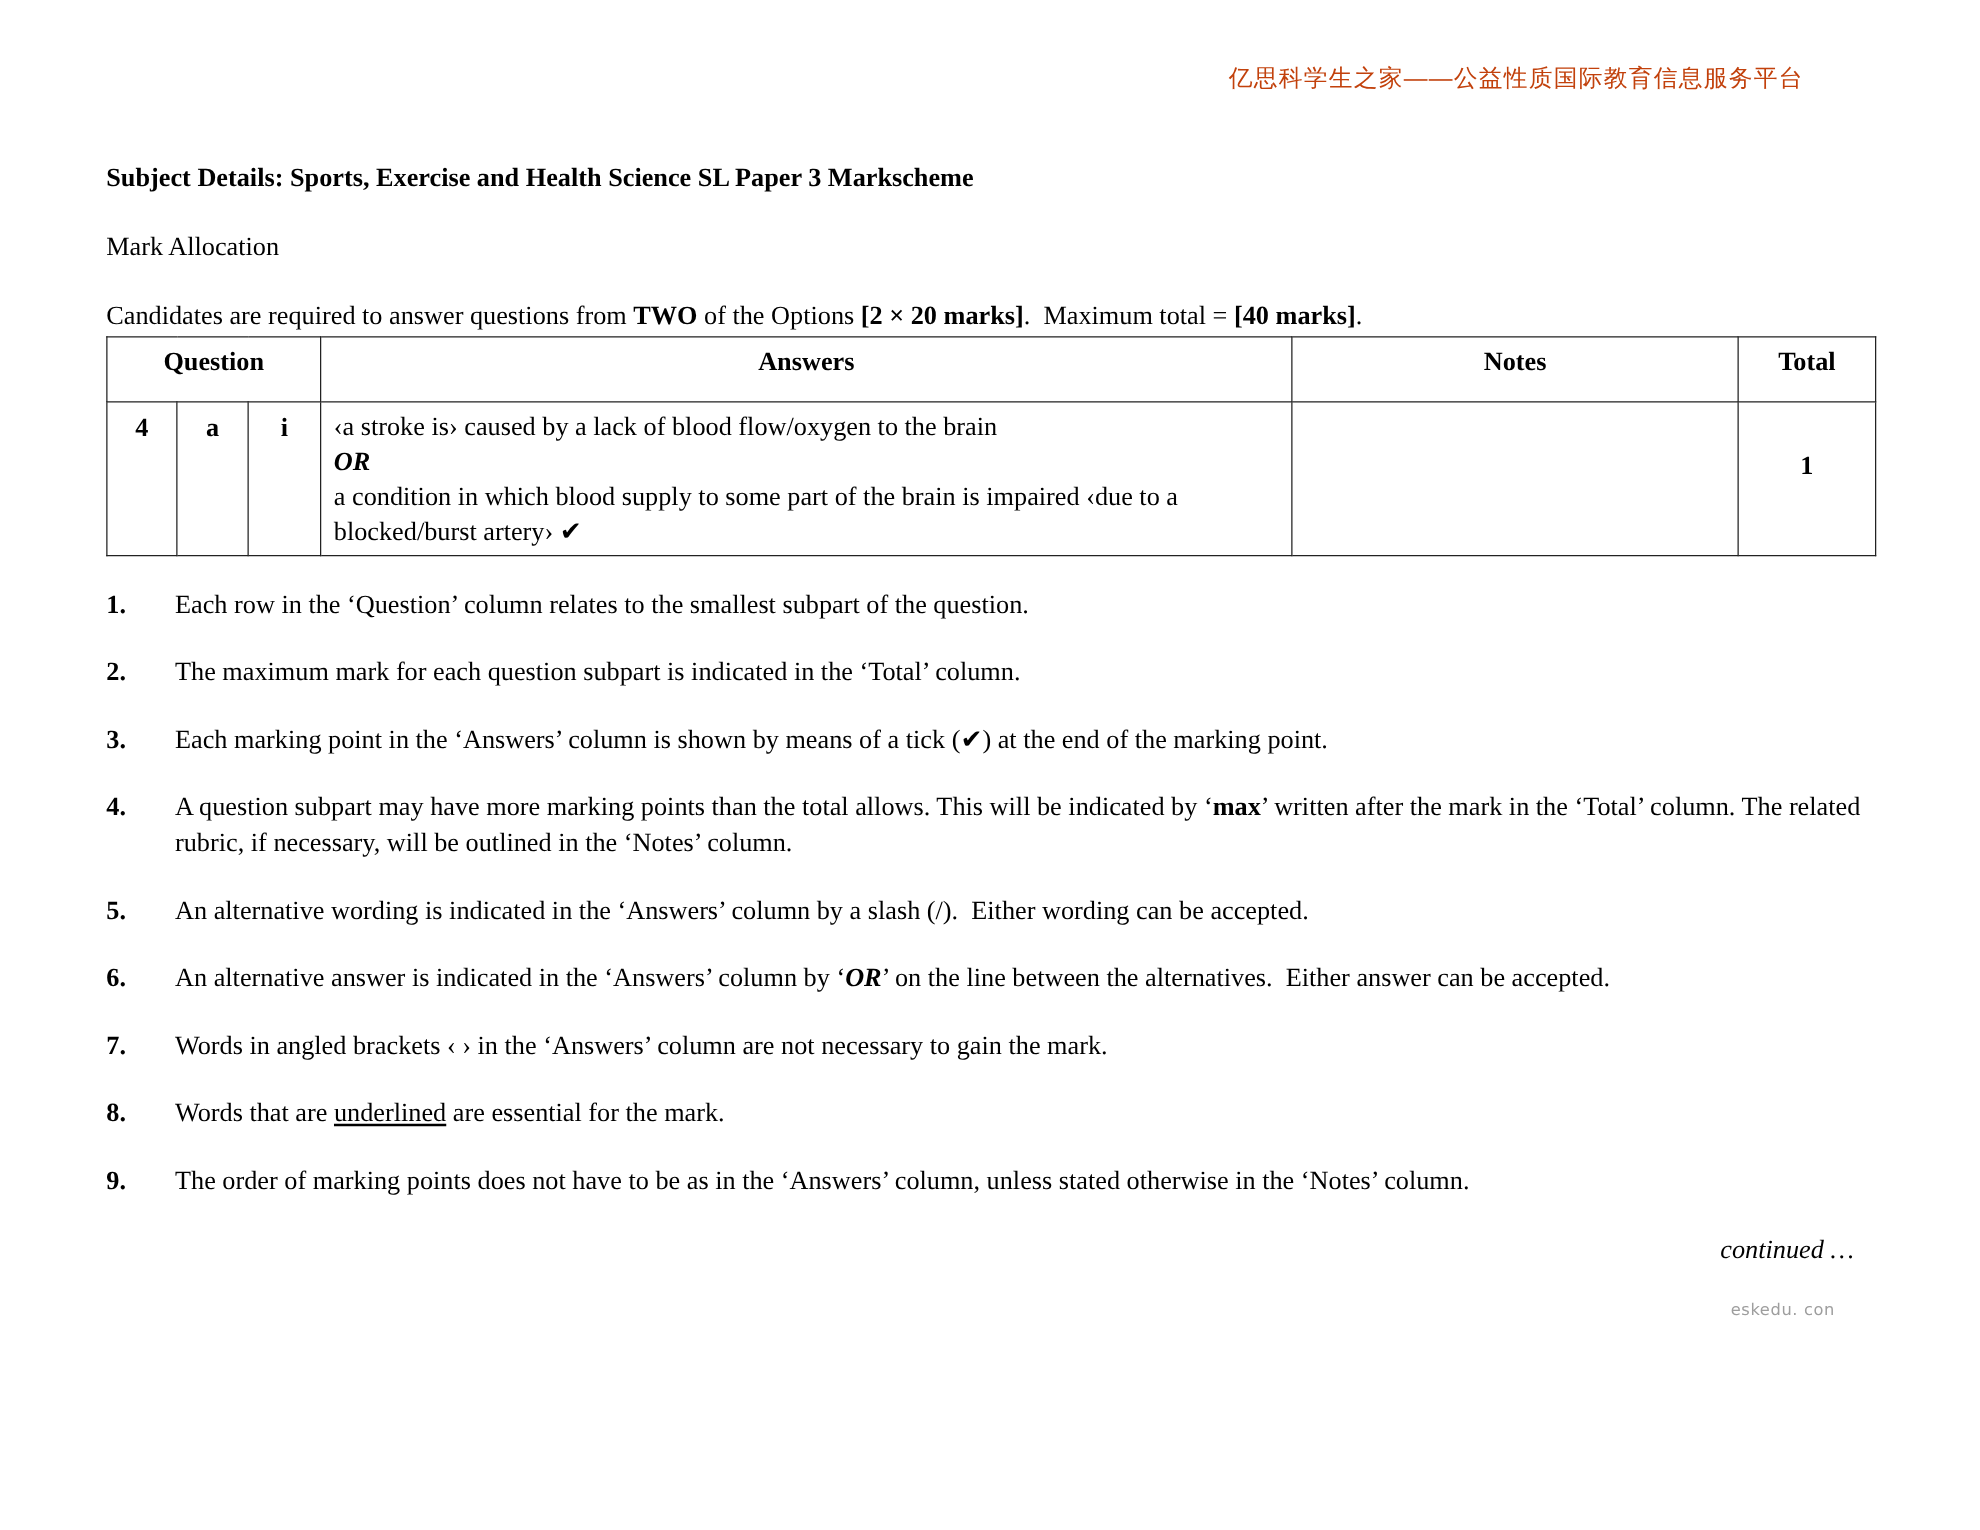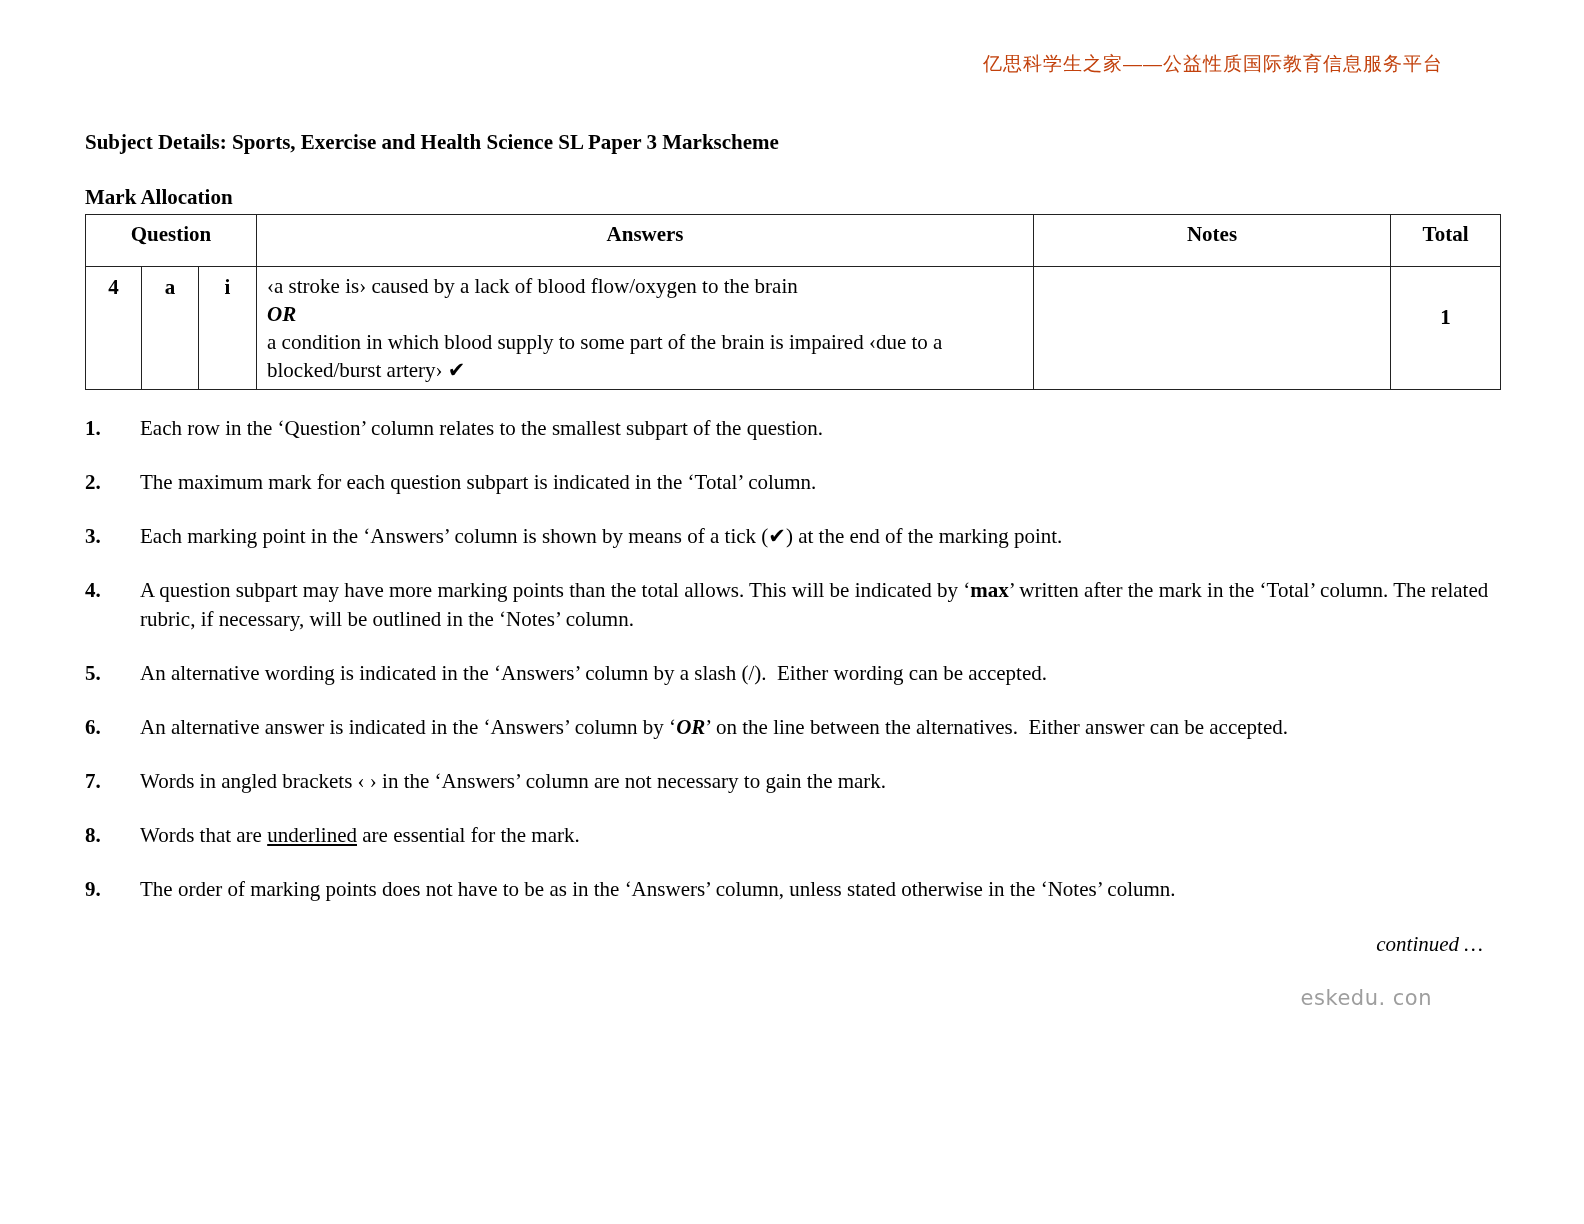--- a/index.html
+++ b/index.html
@@ -18,21 +18,21 @@
     font-family:"Liberation Sans", sans-serif;
     font-size:19px;
     color:#c2410c;
     text-align:right;
     margin-right:57px;
     line-height:24px;
     height:24px;
     letter-spacing:1px;
   }
   .title   { font-weight:bold; margin:52px 0 0 0; line-height:29px; }
-  .heading { font-weight:bold; margin:26px 0 0 0; line-height:29px; }
+  .heading { font-weight:normal; margin:26px 0 0 0; line-height:29px; }
   .para    { margin:26px 0 0 0; line-height:29px; }
   .b  { font-weight:bold; }
 
   table.ms-table {
     border-collapse:collapse;
     table-layout:fixed;
     width:1415px;
     margin-top:2px;
   }
   .ms-table th, .ms-table td { border:1.5px solid #222222; }
@@ -65,37 +65,38 @@
 
   .continued {
     text-align:right;
     font-style:italic;
     margin:26px 17px 0 0;
     line-height:29px;
   }
   .wm-bottom {
     text-align:right;
     font-family:"DejaVu Sans", sans-serif;
-    font-size:21px;
+    font-size:13px;
     color:#9e9e9e;
-    margin:27px 68px 0 0;
+    margin:27px 32px 0 0;
     letter-spacing:0.5px;
   }
 </style>
 </head>
 <body>
 
 <div class="page">
 
   <div class="wm-top">亿思科学生之家——公益性质国际教育信息服务平台</div>
 
   <div class="title">Subject Details: Sports, Exercise and Health Science SL Paper 3 Markscheme</div>
 
   <div class="heading">Mark Allocation</div>
 
+  <p class="para"><span>Candidates are required to answer questions from </span><span class="b">TWO</span><span> of the Options </span><span class="b">[2 × 20 marks]</span><span>.&nbsp; Maximum total = </span><span class="b">[40 marks]</span><span>.</span></p>
 
 
   <table class="ms-table">
     <colgroup>
       <col style="width:56px">
         <col style="width:57px">
         <col style="width:58px">
       <col style="width:777px">
         <col style="width:357px">
         <col style="width:110px">

